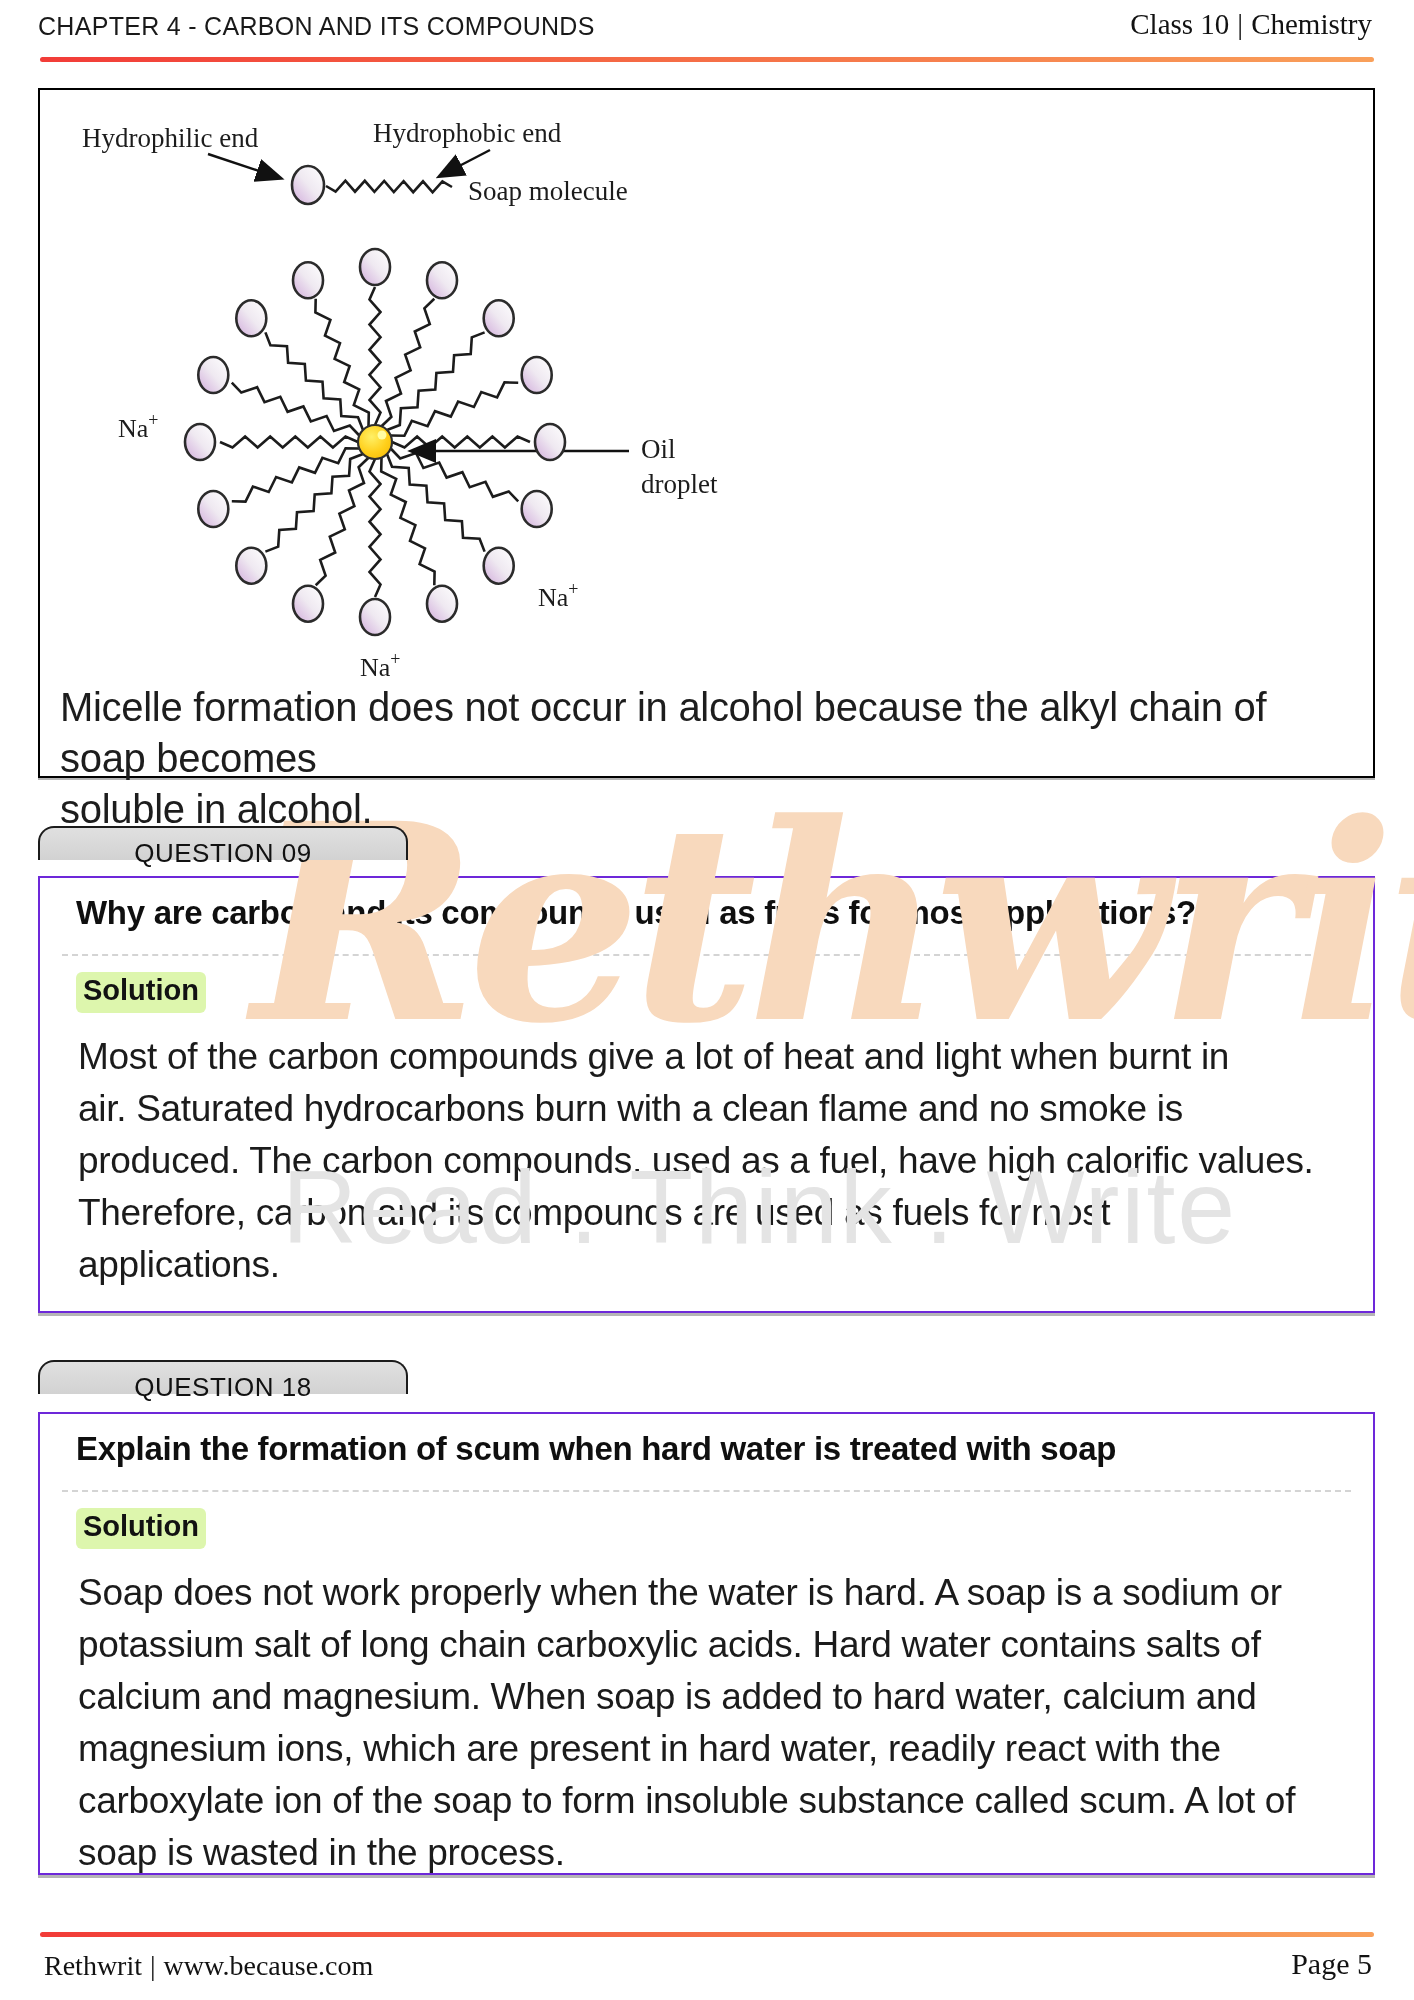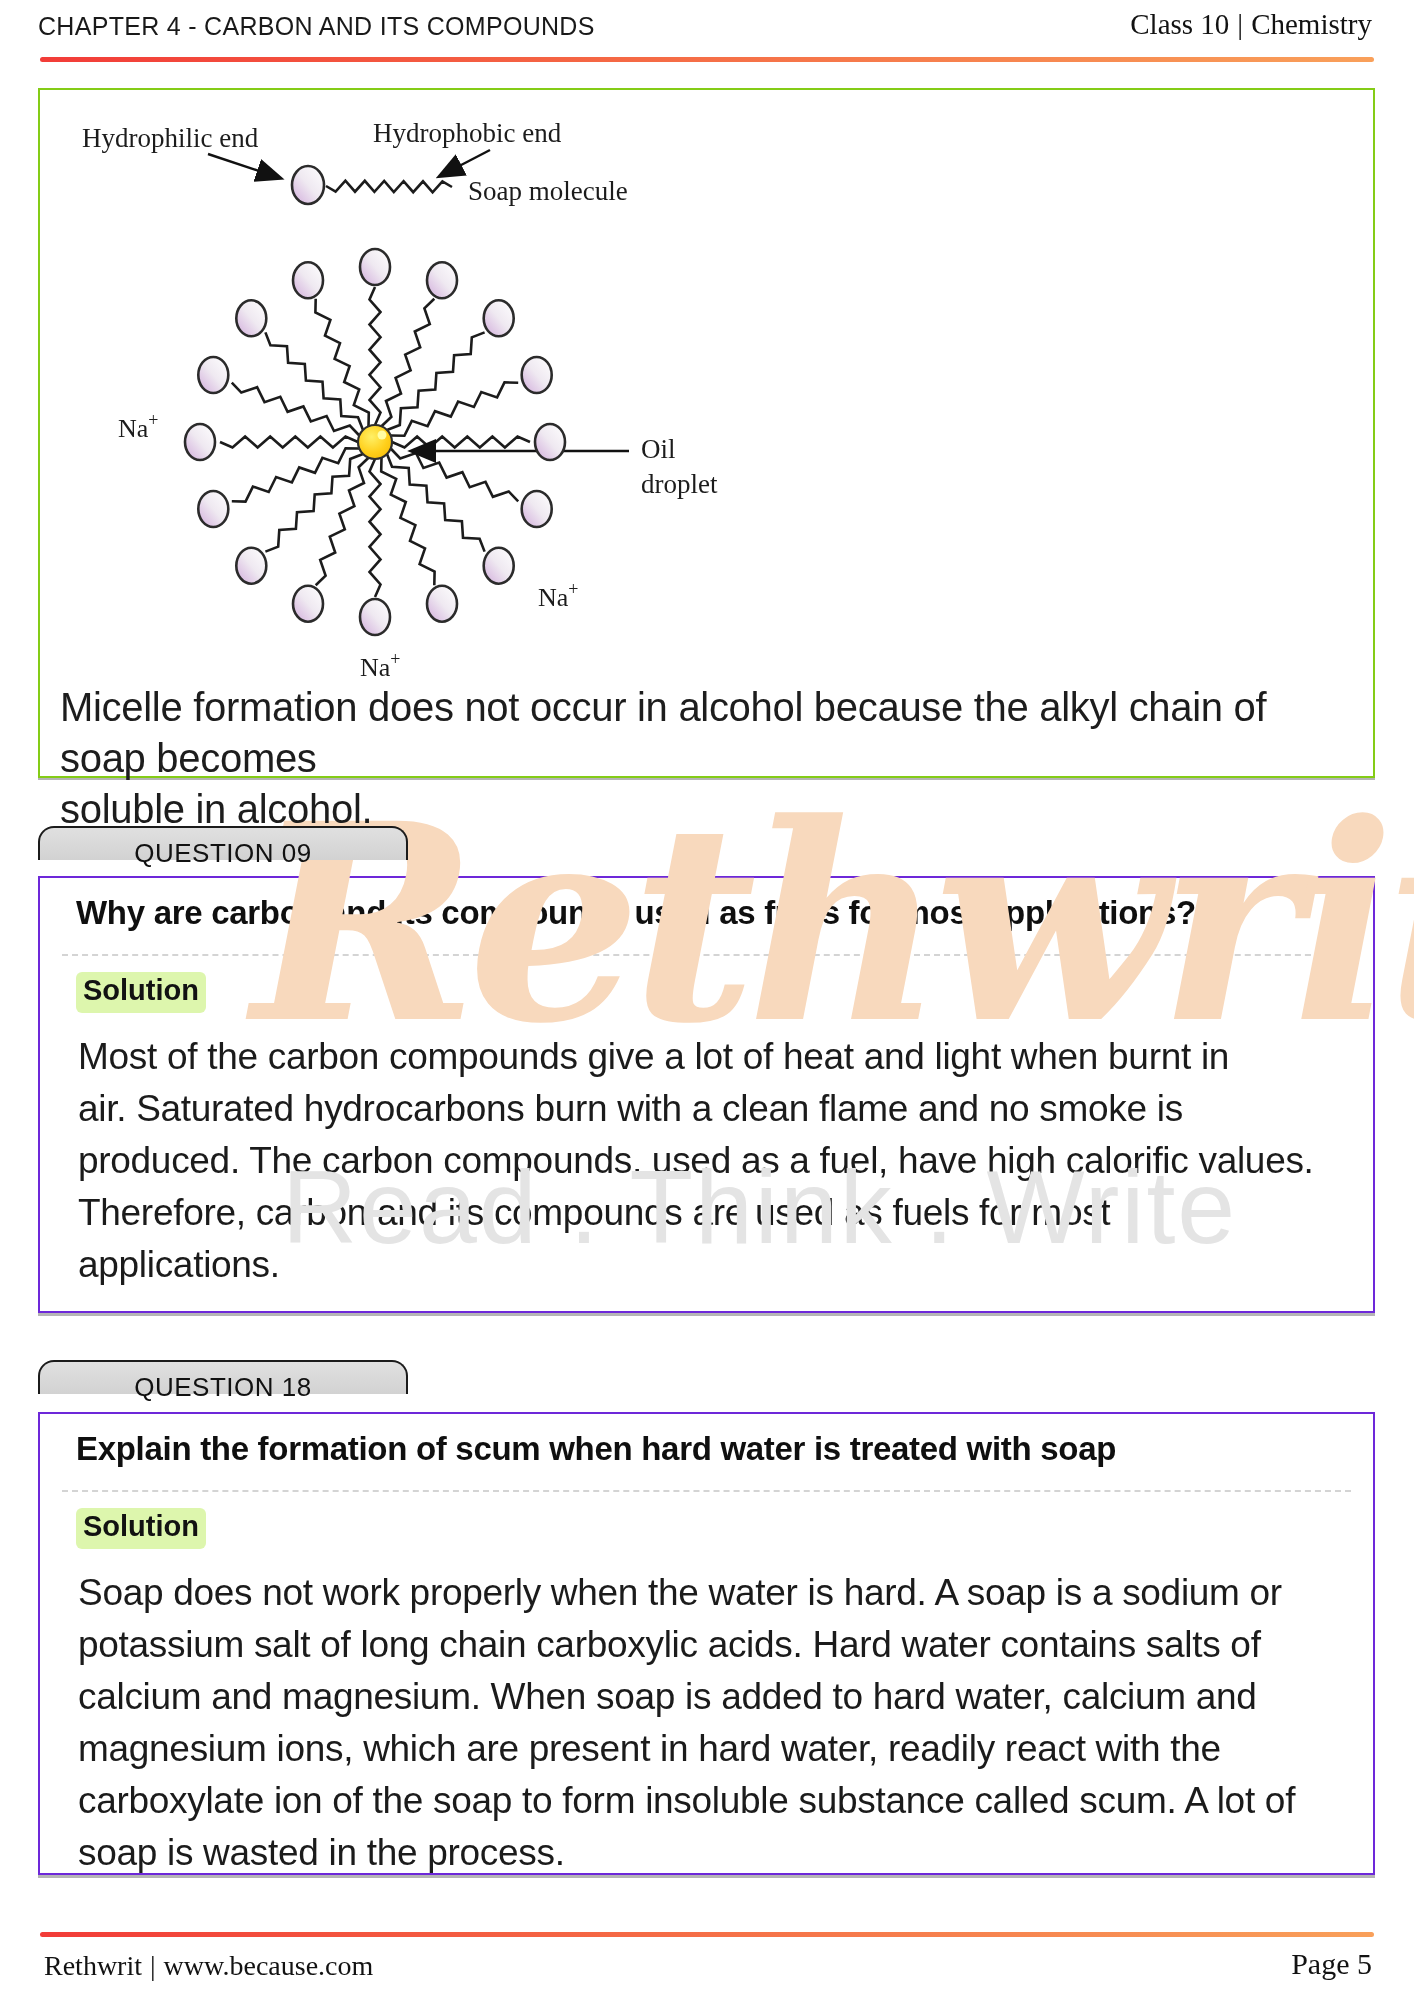--- a/index.html
+++ b/index.html
@@ -23,21 +23,21 @@
 
   
   .wm-brand{position:absolute;left:252px;top:788px;z-index:5;pointer-events:none;
             font-family:"DejaVu Serif",serif;font-style:italic;font-weight:bold;
             font-size:272px;line-height:1;letter-spacing:-10px;color:#f8d9bd;}
   .wm-tag{position:absolute;left:282px;top:1148px;z-index:5;pointer-events:none;
           font-size:104px;letter-spacing:2px;color:#e4e4e4;font-weight:400;}
 
   
   .figure-box{position:absolute;left:38px;top:88px;width:1337px;height:690px;
-              border:2px solid #84cc16;box-sizing:border-box;background:#fff;
+              border:2px solid #000000;box-sizing:border-box;background:#fff;
               box-shadow:0 2px 0 rgba(130,130,130,.6);}
   .figure-box svg{position:absolute;left:0;top:0;}
   svg text{font-family:"Liberation Serif",serif;fill:#1c1c1c;}
   .fig-caption{position:absolute;left:20px;top:592px;width:1300px;z-index:6;
                font-size:40px;line-height:51px;letter-spacing:-.3px;color:#1d1d1d;
                white-space:pre-line;}
 
   
   .q-tab{position:absolute;width:370px;height:34px;box-sizing:border-box;z-index:10;
          background:linear-gradient(#e0e0e0,#d2d2d2);border:2px solid #1b1b1b;border-bottom:none;

